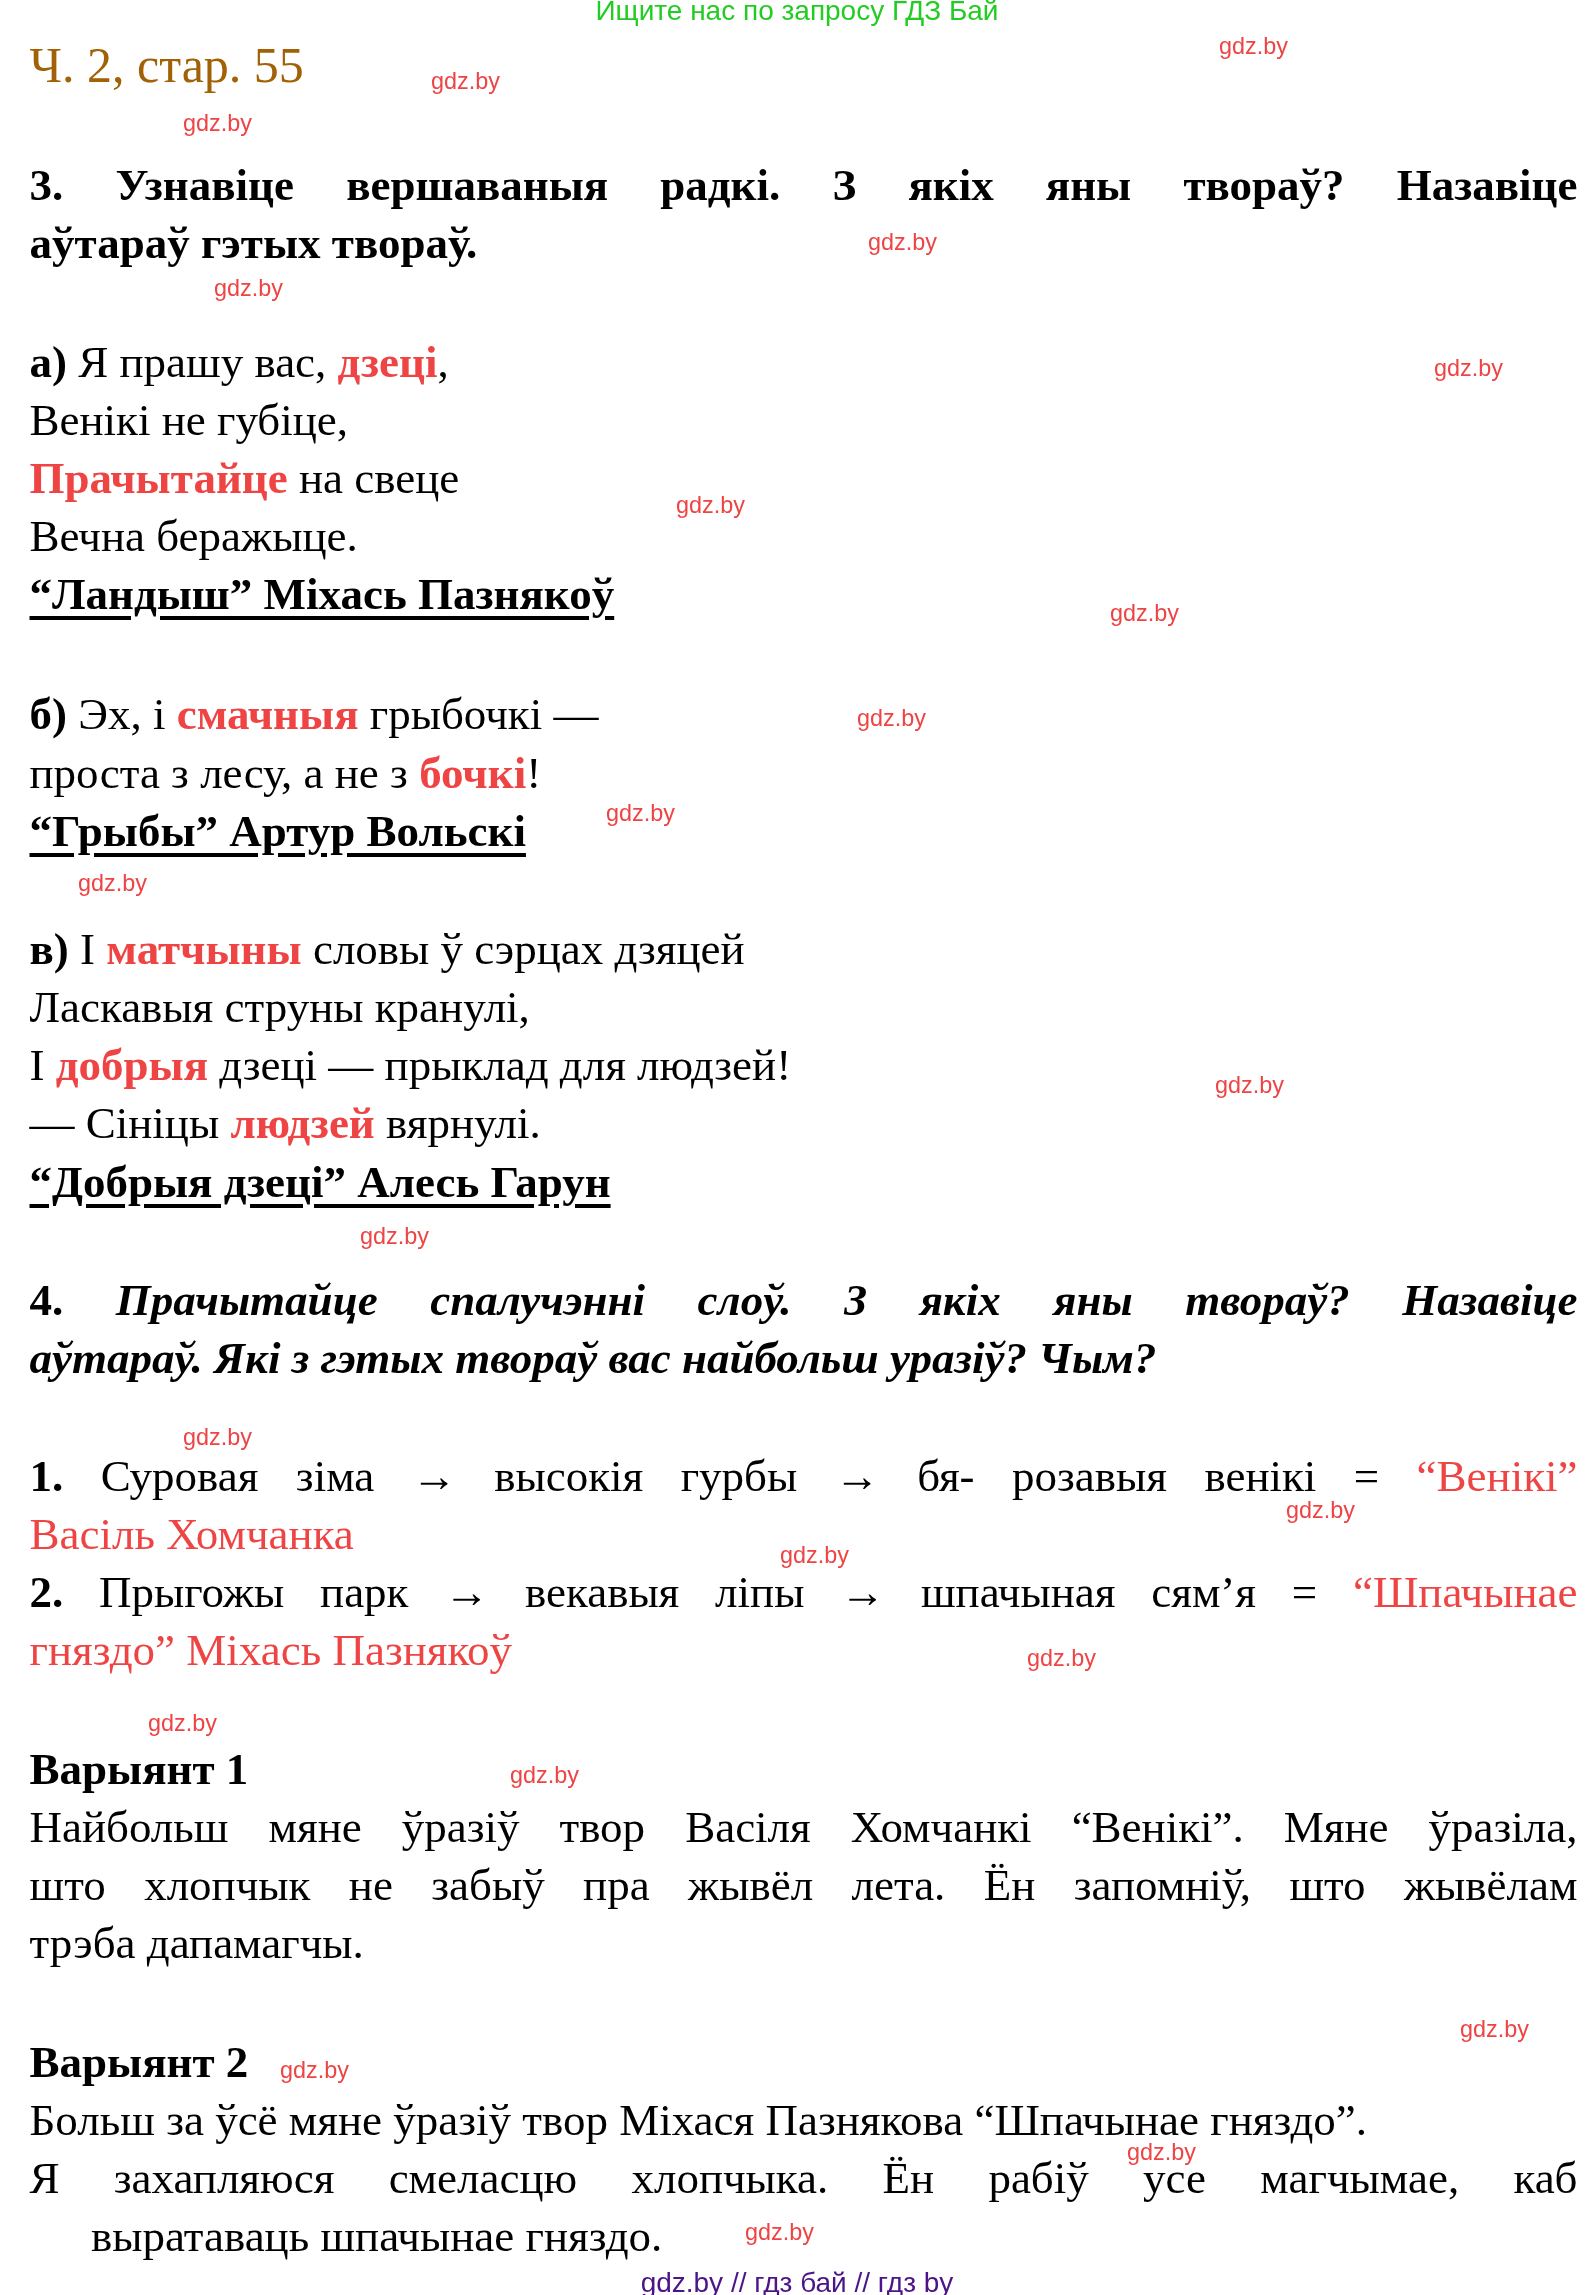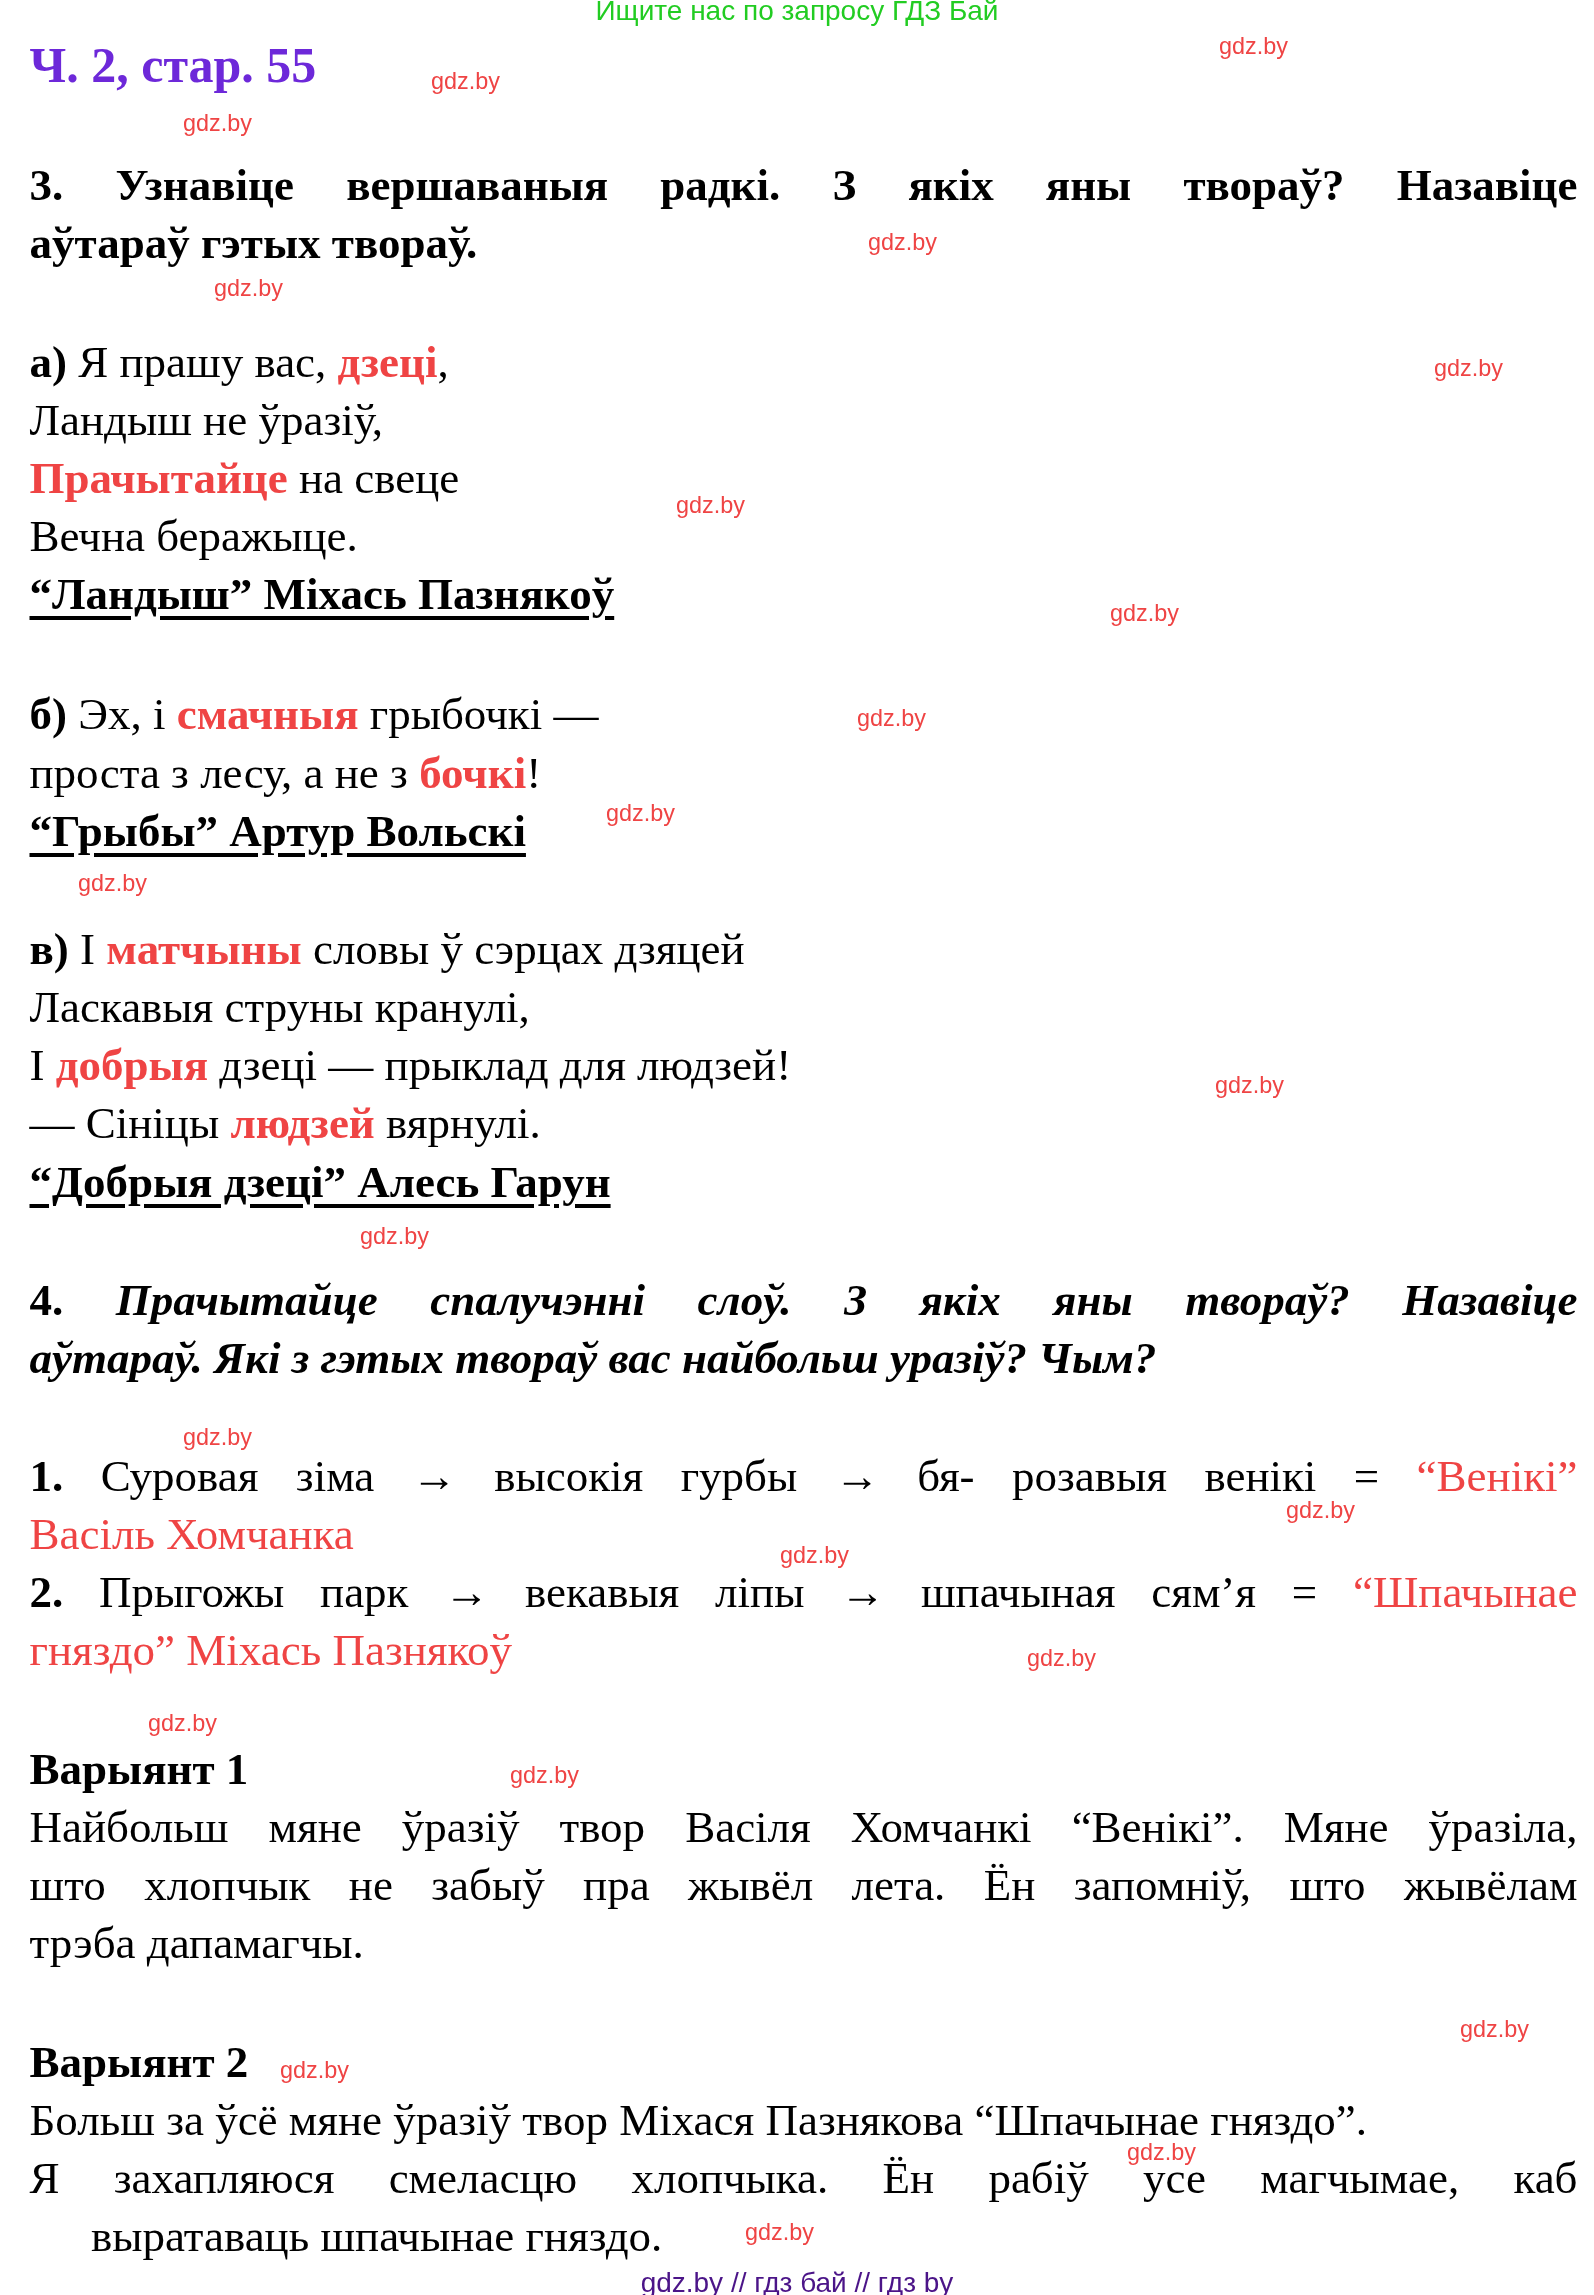--- a/index.html
+++ b/index.html
@@ -1,21 +1,21 @@
 <!DOCTYPE html>
 <html style="font-size:14px"><head>
 <meta charset="utf-8">
 <style>
   html, body { margin:0; padding:0; background:#ffffff; }
   body { width:1594px; height:2295px; position:relative; overflow:hidden;
          font-family:"Liberation Serif", "DejaVu Serif", serif; color:#000; }
   .abs { position:absolute; white-space:nowrap; }
   .top-banner { left:0; width:1594px; top:-5.2px; text-align:center;
                 font-family:"Liberation Sans", sans-serif; font-size:28px; color:#22cc22; }
-  .page-title { left:29.5px; top:36px; font-size:50px; font-weight:bold; color:#6d28d9; }
+  .page-title { left:29.5px; top:36px; font-size:50px; font-weight:normal; color:#a16207; }
   .wm { font-family:"Liberation Sans", sans-serif; font-size:23.4px; color:#ef4444; }
   .txt { font-size:45px; line-height:58px; }
   .b { font-weight:bold; }
   .red { color:#ef4444; }
   .u { text-decoration:underline; text-decoration-thickness:4.3px; text-underline-offset:7px; }
   .just { position:absolute; left:29.5px; width:1548px; font-size:45px; line-height:58px;
           text-align:justify; text-align-last:justify; white-space:normal; }
   .task { font-weight:bold; }
   .task-i { font-weight:bold; font-style:italic; }
   .footer { left:0; width:1594px; top:2267px; text-align:center;
@@ -26,21 +26,21 @@
 
 <div class="abs top-banner">Ищите нас по запросу ГДЗ Бай</div>
 <div class="abs page-title">Ч. 2, стар. 55</div>
 
 <div class="just b" style="top:156px;">3. Узнавіце вершаваныя радкі. З якіх яны твораў? Назавіце</div>
 <div class="abs txt b" style="left:29.5px; top:214px;">аўтараў гэтых твораў.</div>
 
 <div class="abs txt" style="left:29.5px; top:333px;">
   <span class="b">а)</span><span> Я прашу вас, </span><span class="b red">дзеці</span><span>,</span>
 </div>
-<div class="abs txt" style="left:29.5px; top:391px;">Ландыш не ўразіў,</div>
+<div class="abs txt" style="left:29.5px; top:391px;">Венікі не губіце,</div>
 <div class="abs txt" style="left:29.5px; top:449px;">
   <span class="b red">Прачытайце</span><span> на свеце</span>
 </div>
 <div class="abs txt" style="left:29.5px; top:507px;">Вечна беражыце.</div>
 <div class="abs txt b u" style="left:29.5px; top:565px;">“Ландыш” Міхась Пазнякоў</div>
 
 <div class="abs txt" style="left:29.5px; top:685px;">
   <span class="b">б)</span><span> Эх, і </span><span class="b red">смачныя</span><span> грыбочкі —</span>
 </div>
 <div class="abs txt" style="left:29.5px; top:744px;">

